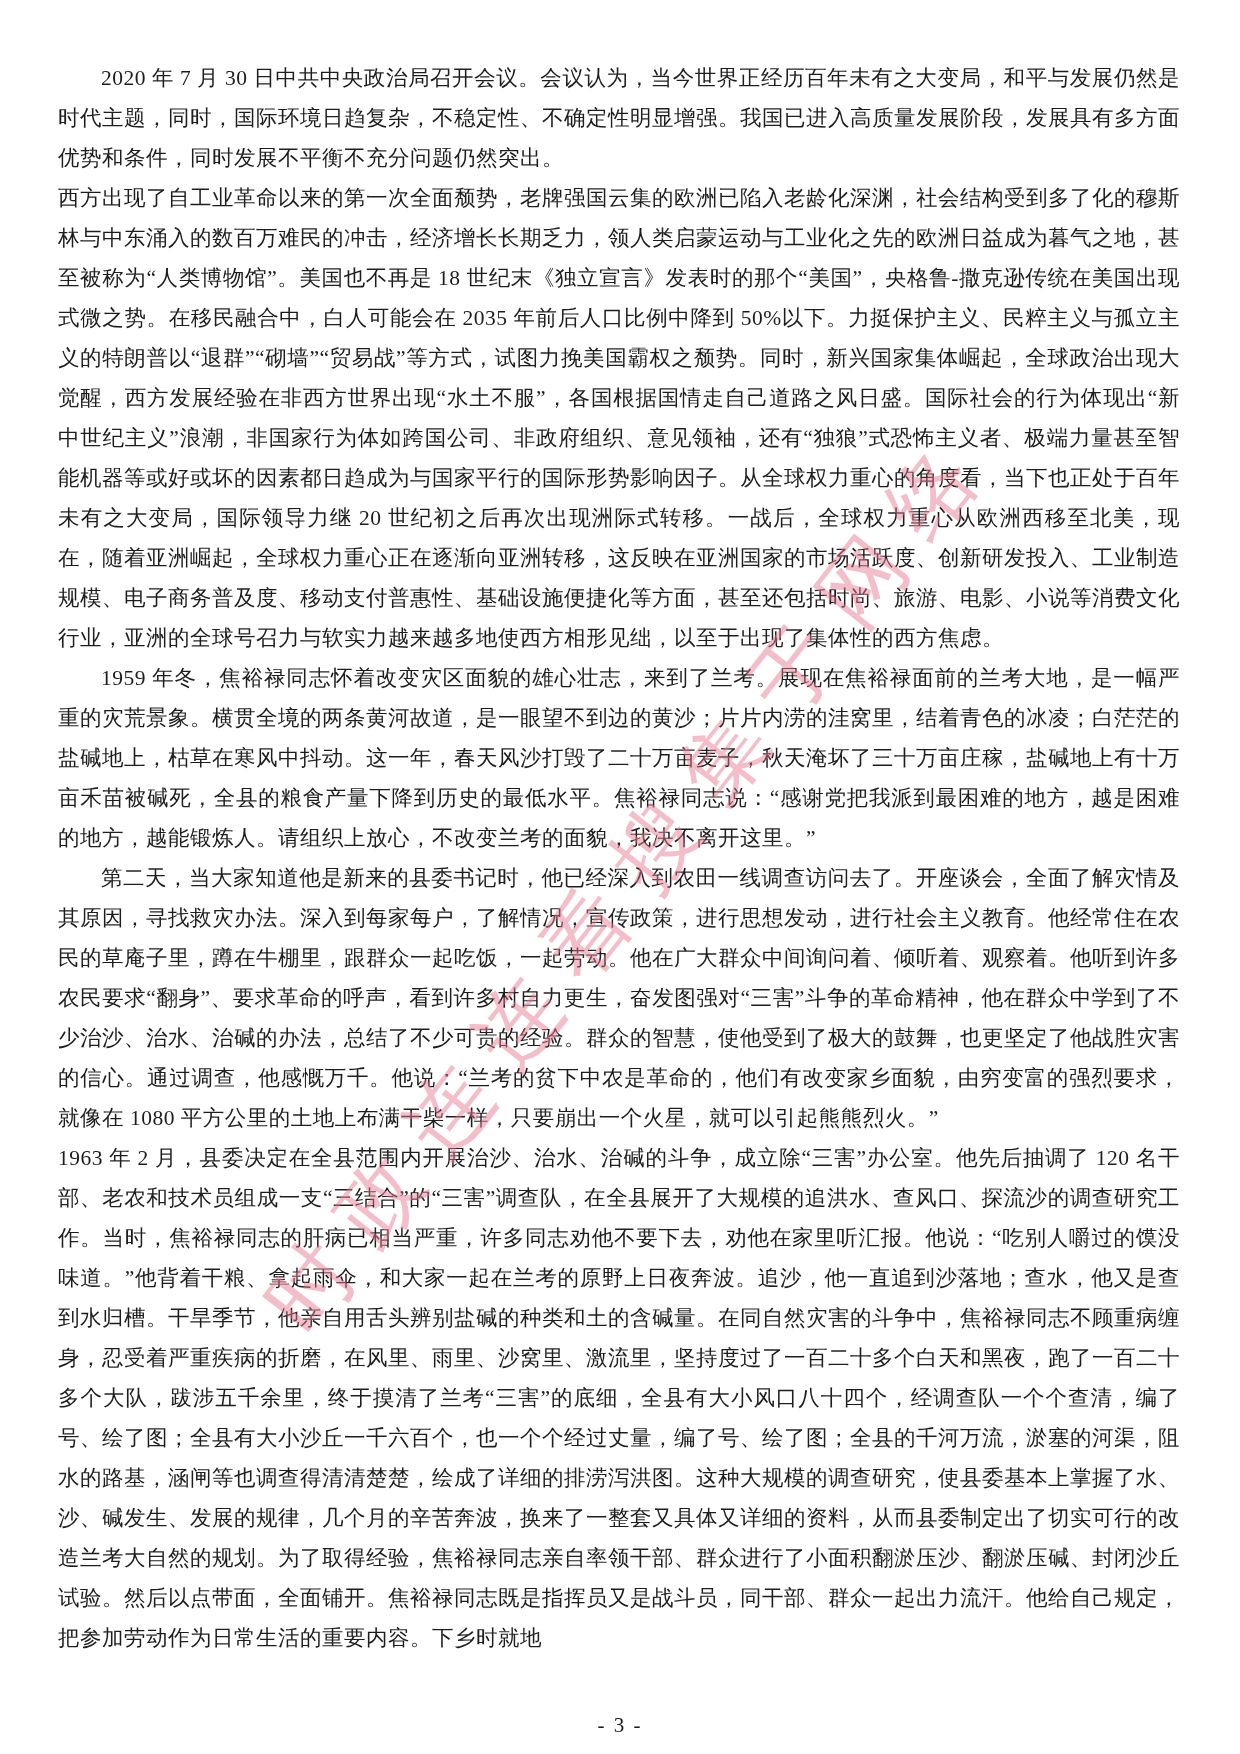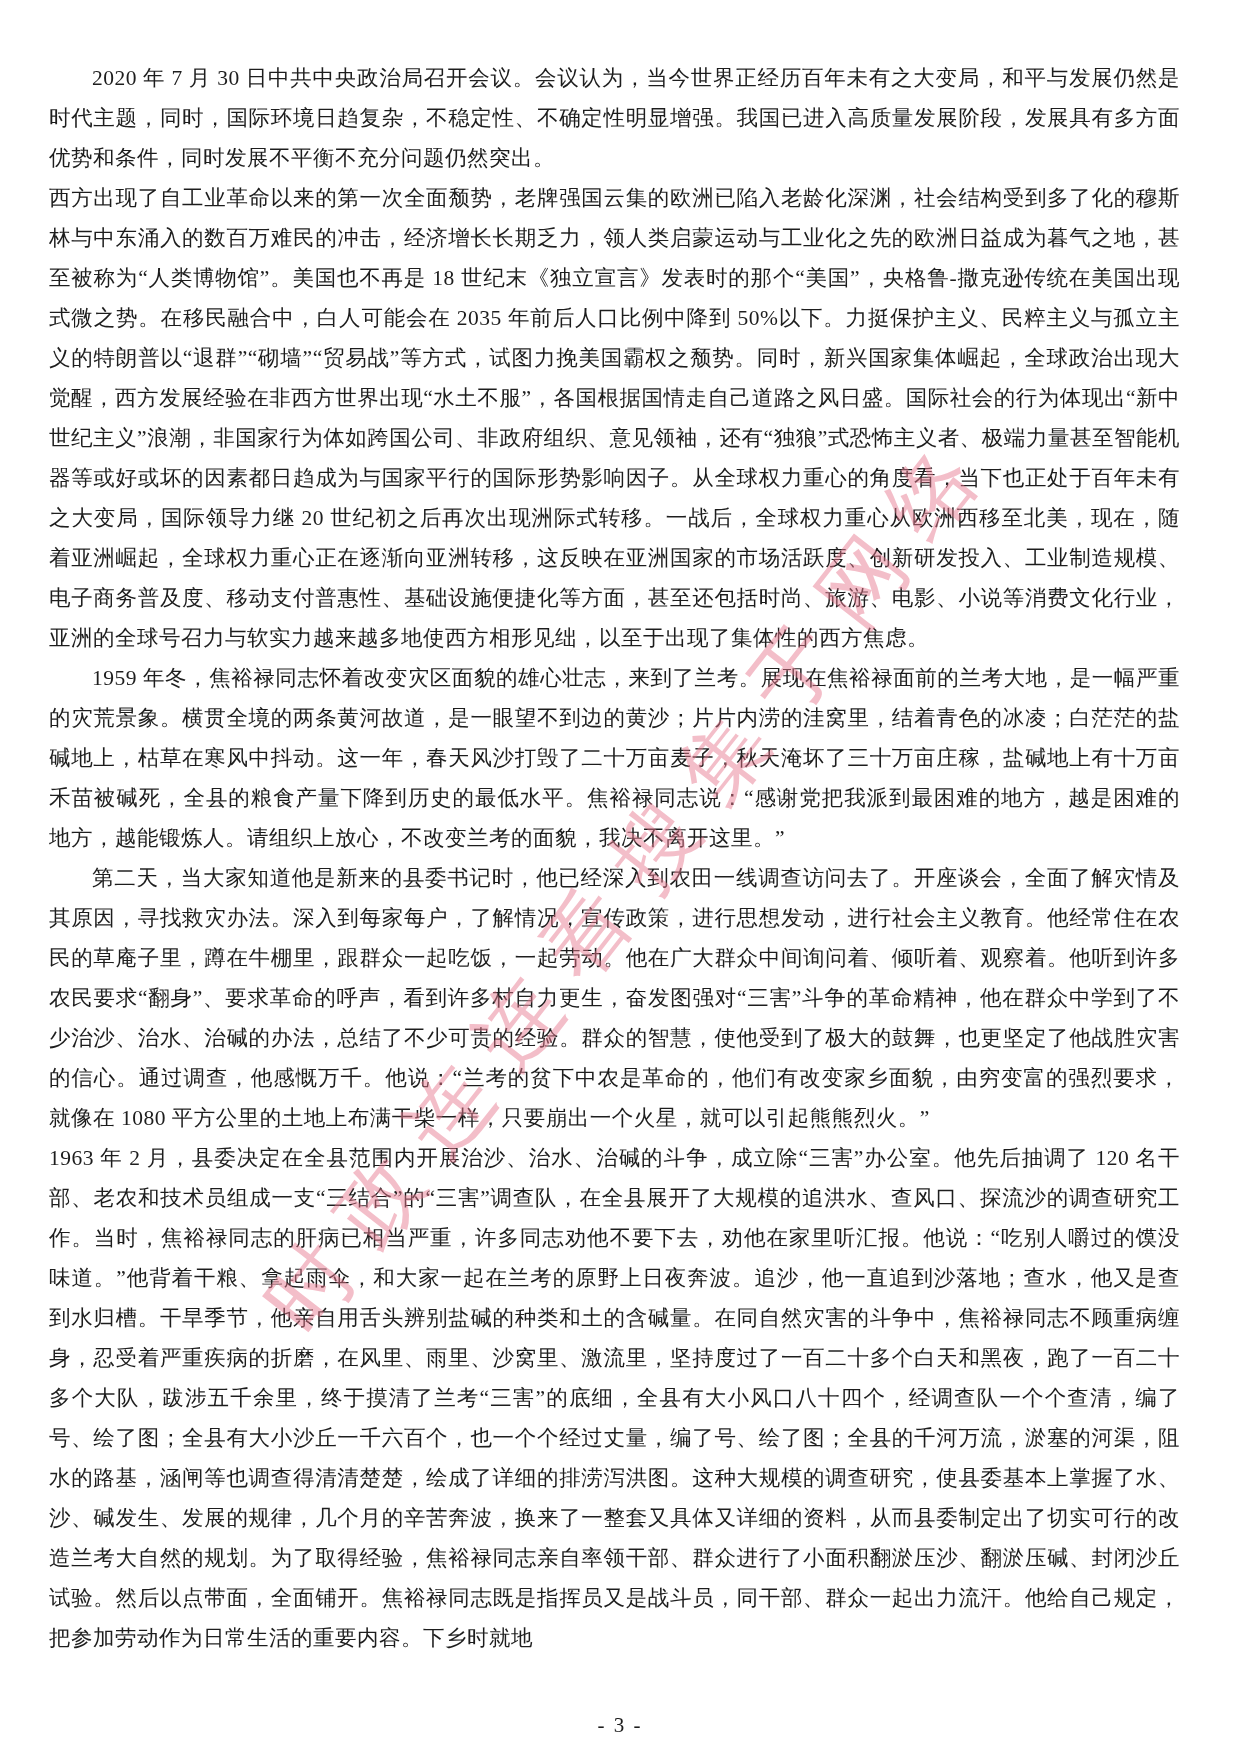--- a/index.html
+++ b/index.html
@@ -13,21 +13,21 @@
     height: 1754px;
     margin: 0 auto;
     background: #ffffff;
     overflow: hidden;
     font-family: "Liberation Serif", "DejaVu Serif", serif;
     color: #1d1d1d;
   }
   .content {
     position: absolute;
     top: 58px;
-    left: 49px;
+    left: 58px;
     right: 60px;
   }
   .para {
     font-size: 21.5px;
     line-height: 40px;
     text-align: justify;
     text-justify: inter-ideograph;
     margin: 0;
     letter-spacing: 0.5px;
     word-break: break-all;

